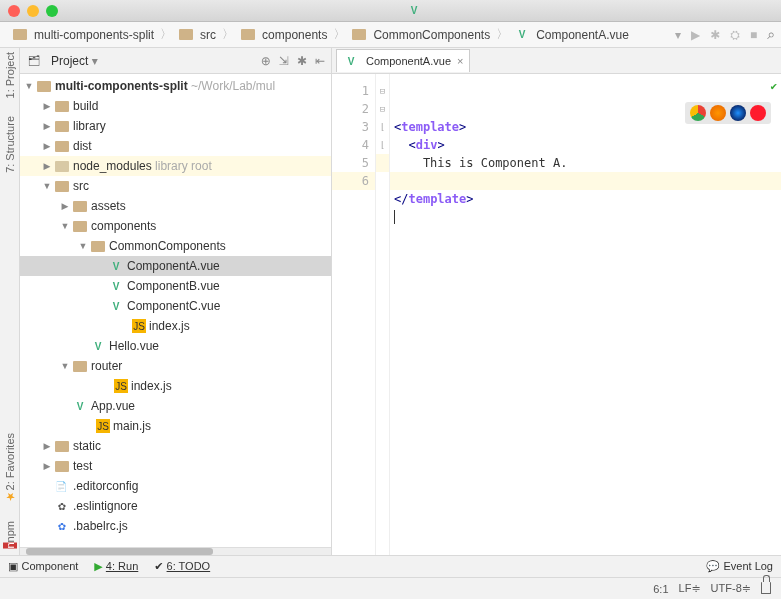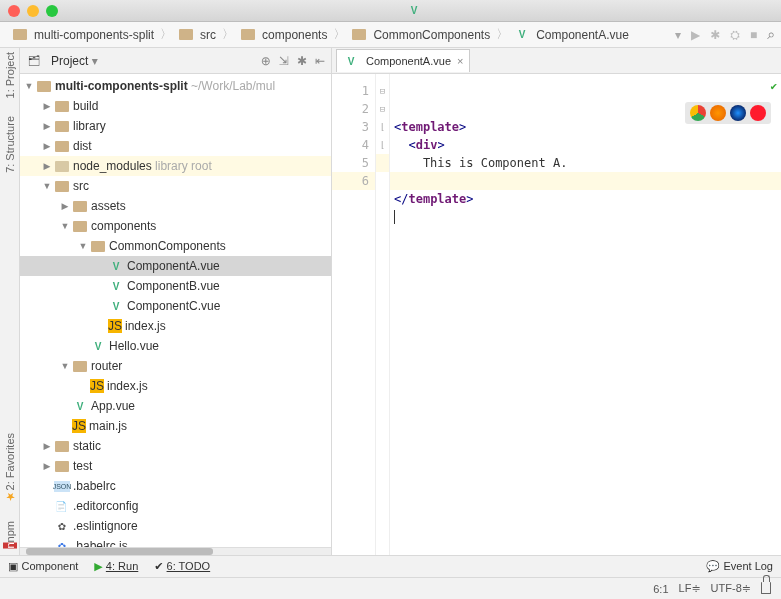--- a/index.html
+++ b/index.html
@@ -21,35 +21,35 @@
 .proj-head-right { margin-left: auto; display: flex; gap: 8px; color: #888; }
 .tree { flex: 1; overflow: auto; padding: 2px 0; }
 .tree-row { display: flex; align-items: center; height: 20px; white-space: nowrap; cursor: default; }
 .tree-row.sel { background: #d6d6d6; }
 .tree-row.hl { background: #fffae3; }
 .arrow { width: 14px; text-align: center; color: #888; font-size: 9px; }
 .arrow.blank { visibility: hidden; }
 .ficon { width: 16px; height: 16px; display: inline-flex; align-items: center; justify-content: center; margin-right: 3px; font-size: 10px; }
 .folder { background: #cfb388; border-radius: 1px; width: 14px; height: 11px; }
 .vue { color: #3eaf7c; font-weight: bold; }
-.js { background: #f7b500; color: #333; font-size: 12px; width: 14px; height: 14px; }
+.js { background: #f7b500; color: #333; font-size: 10px; width: 14px; height: 14px; margin-left: 24px; }
 .gear { color: #555; }
 .json { background: #cbe3f7; color: #356; font-size: 7px; width: 16px; height: 11px; }
 .muted { color: #aaa; }
 .tree-scroll { height: 8px; background: #eee; border-top: 1px solid #ddd; }
 .tree-scroll-thumb { background: #bbb; height: 100%; width: 60%; border-radius: 3px; margin-left: 6px; }
 .editor { flex: 1; display: flex; flex-direction: column; background: #fff; }
 .ed-tabs { height: 26px; background: #f2f2f2; border-bottom: 1px solid #d9d9d9; display: flex; align-items: center; padding-left: 4px; }
 .ed-tab { background: #fff; border: 1px solid #ccc; border-bottom: none; padding: 3px 6px; display: flex; align-items: center; gap: 4px; font-size: 11px; }
 .ed-tab .close { color: #888; cursor: pointer; margin-left: 2px; }
 .ed-body { flex: 1; display: flex; position: relative; }
 .gutter { width: 44px; background: #fff; border-right: 1px solid #eee; text-align: right; color: #b0b0b0; font-family: Menlo, Consolas, monospace; font-size: 12px; padding: 8px 6px 0 0; line-height: 18px; }
 .fold-col { width: 14px; background: #fff; border-right: 1px solid #eee; font-family: Menlo, monospace; font-size: 9px; color: #aaa; padding-top: 8px; line-height: 18px; text-align: center; }
 .code { flex: 1; font-family: Menlo, Consolas, monospace; font-size: 12px; padding: 8px 0 0 4px; line-height: 18px; white-space: pre; position: relative; }
-.kw { color: #701a75; font-weight: bold; } .tag { color: #000080; }
+.kw { color: #8b5cf6; font-weight: bold; } .tag { color: #000080; }
 .cursor-line { position: absolute; left: 0; right: 0; top: 98px; height: 18px; background: #fffae3; }
 .browser-badges { position: absolute; right: 10px; top: 28px; background: #e7e7e7; border-radius: 3px; padding: 3px 5px; display: flex; gap: 4px; }
 .bb { width: 16px; height: 16px; border-radius: 50%; }
 .check { position: absolute; right: 4px; top: 4px; color: #3a3; font-size: 11px; }
 .bottombar { height: 22px; background: #f2f2f2; border-top: 1px solid #d9d9d9; display: flex; align-items: center; padding: 0 8px; gap: 16px; font-size: 11px; }
 .bottombar .right { margin-left: auto; }
 .statusbar { height: 22px; background: #f2f2f2; border-top: 1px solid #d9d9d9; display: flex; align-items: center; justify-content: flex-end; padding: 0 10px; gap: 10px; font-size: 11px; color: #555; }
 .lock { display:inline-block; width:10px; height:12px; border:1.5px solid #666; border-top:none; border-radius:1px; position:relative; }
 .lock::before { content:""; position:absolute; top:-7px; left:1px; width:5px; height:6px; border:1.5px solid #666; border-bottom:none; border-radius:3px 3px 0 0; }
 .ic { color:#888; }
@@ -239,25 +239,20 @@
             <span class="folder"></span>
           </span>
           <span>static</span>
         </div>
       <div class="tree-row" style="padding-left:20px">
           <span class="arrow">▶</span>
           <span class="ficon">
             <span class="folder"></span>
           </span>
           <span>test</span>
-        </div>
-      <div class="tree-row" style="padding-left:20px">
-          <span class="arrow blank">▶</span>
-          <span class="ficon json">JSON</span>
-          <span>.babelrc</span>
         </div>
       <div class="tree-row" style="padding-left:20px">
           <span class="arrow blank">▶</span>
           <span class="ficon">📄</span>
           <span>.editorconfig</span>
         </div>
       <div class="tree-row" style="padding-left:20px">
           <span class="arrow blank">▶</span>
           <span class="ficon gear">✿</span>
           <span>.eslintignore</span>

